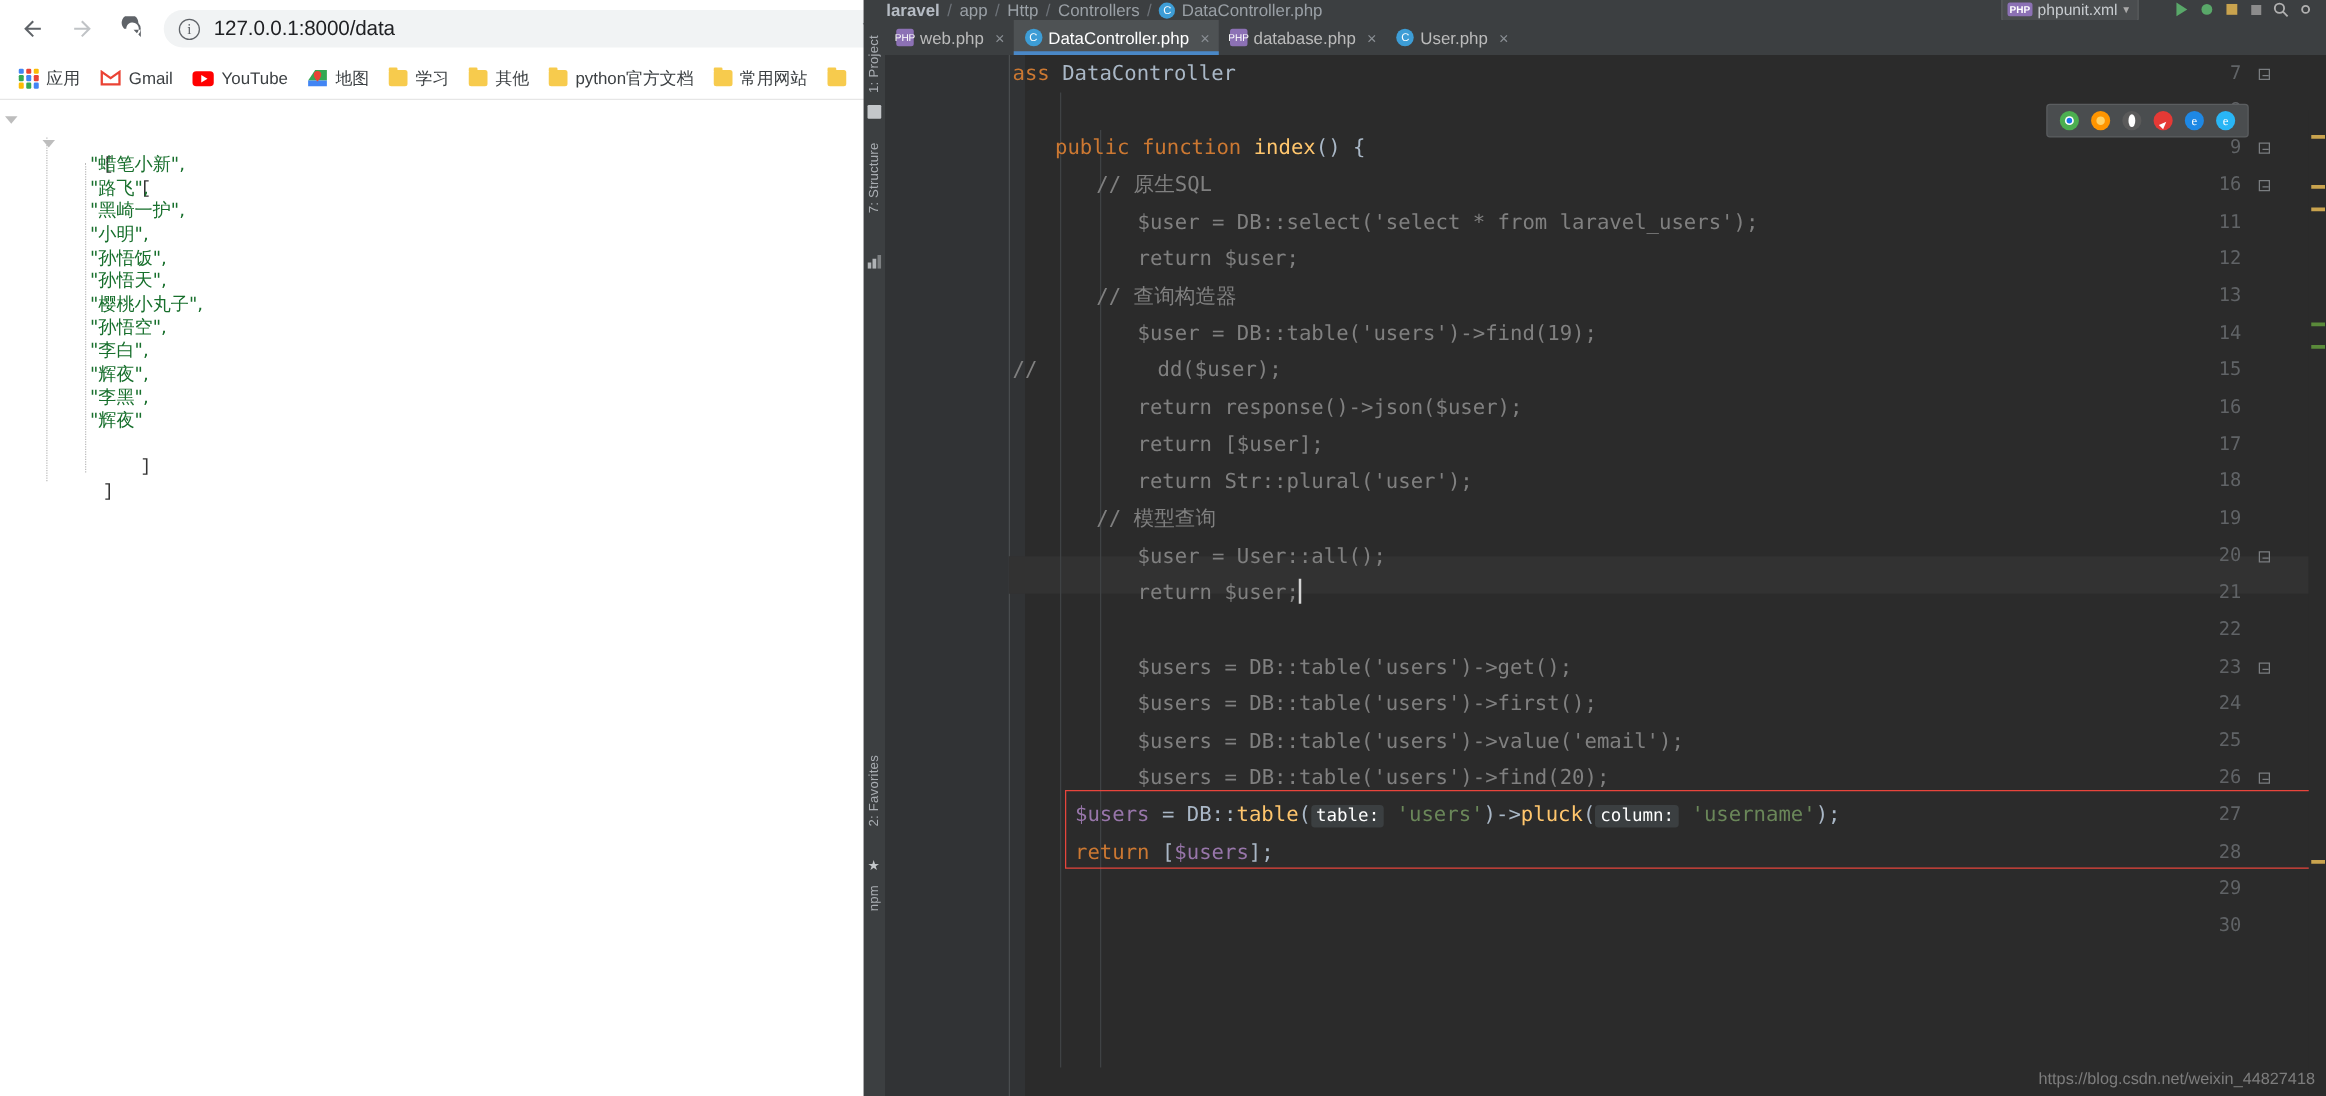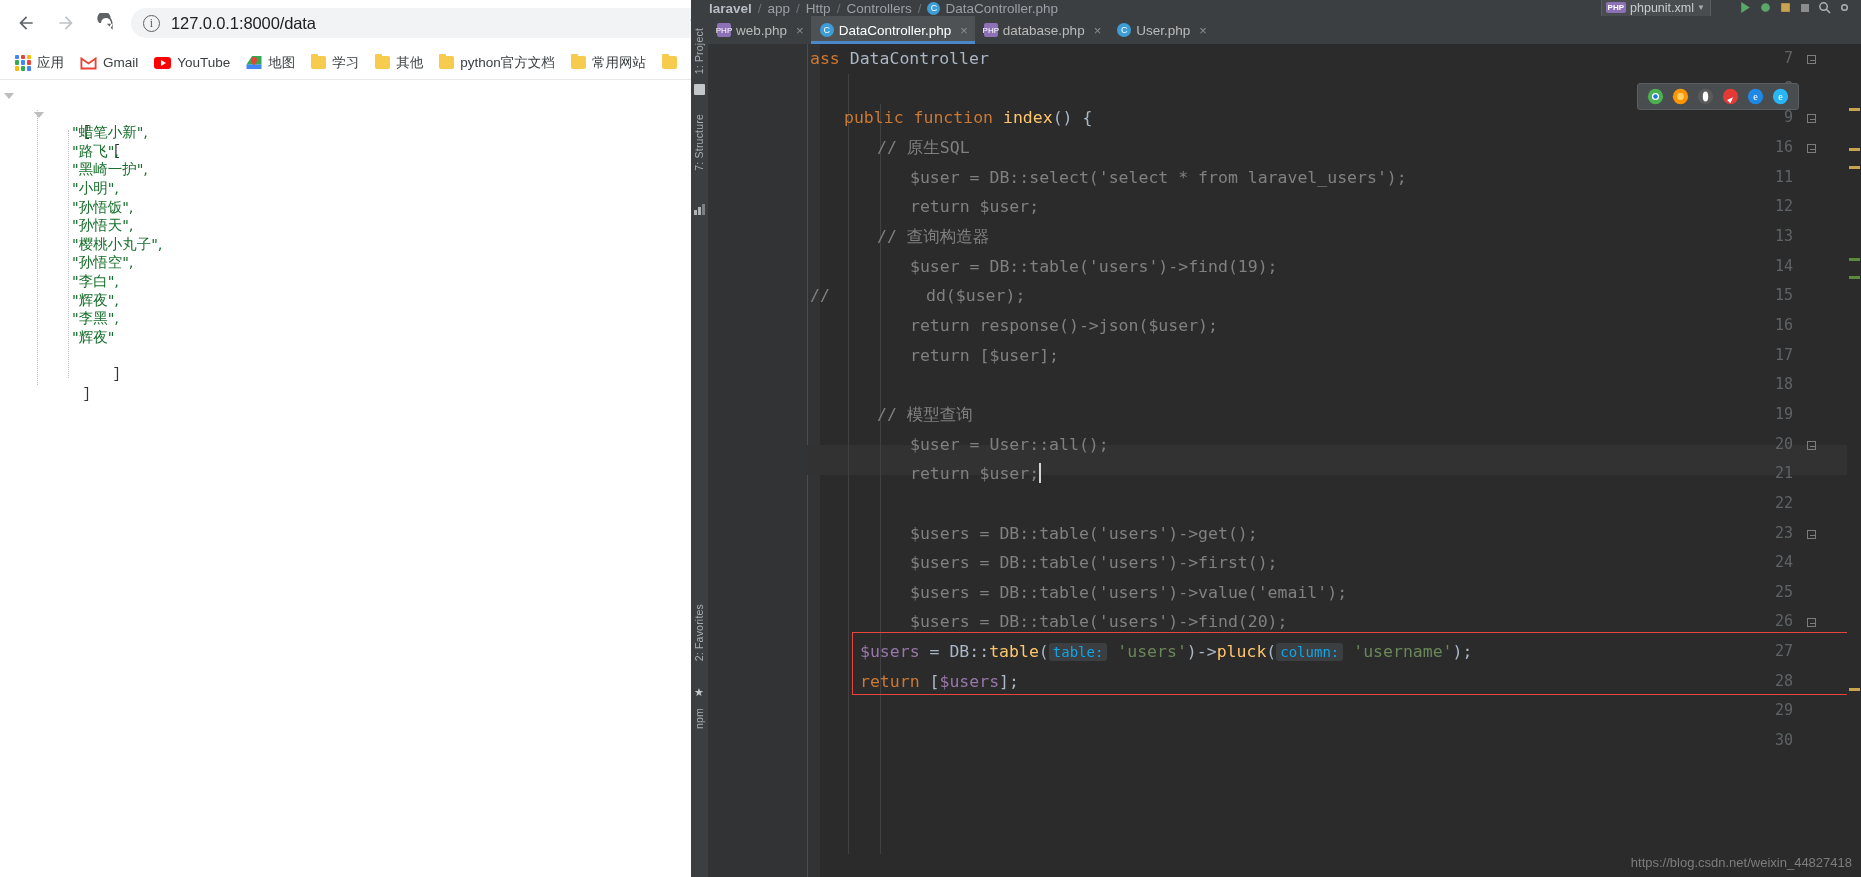--- a/index.html
+++ b/index.html
@@ -99,21 +99,21 @@
   .code { position:absolute; left:112px; top:0; right:0; height:612px; }
   .cline { position:absolute; left:0; white-space:pre; font-size:16.5px; line-height:29.6px;
            color:#a9b7c6; letter-spacing:0px; }
   .curline { position:absolute; left:99px; right:14px; height:29.6px; background:#323232; }
   .indent-g { position:absolute; width:1px; background:#3f4244; }
   .kw { color:#cc7832; }
   .fn { color:#ffc66d; }
   .str { color:#6a8759; }
   .cmt { color:#808080; }
   .var { color:#9876aa; }
-  .hint { background:#3b3f41; color:#0ea5e9; font-size:14px; padding:1px 4px; border-radius:3px; }
+  .hint { background:#3b3f41; color:#ffffff; font-size:14px; padding:1px 4px; border-radius:3px; }
   .redbox { position:absolute; border:1.6px solid #e8453c; }
   .caret { display:inline-block; width:1.6px; height:20px; background:#d4d4d4; vertical-align:-4px; }
 
   .previewbar { position:absolute; right:62px; top:83px; height:27px; background:#4a4d4f;
                 border:1px solid #5b5e60; border-radius:3px; display:flex; align-items:center;
                 gap:8px; padding:0 9px; }
   .pbico { width:17px; height:17px; border-radius:50%; }
 
   .rscroll { position:absolute; right:0; top:44px; width:14px; height:833px; background:#2b2b2b; }
   .rmark { position:absolute; right:1px; width:11px; height:3px; }
@@ -395,20 +395,21 @@
         <div class="cline" style="top:59px;  left:24px;"><span class="kw">public function</span> <span class="fn">index</span>() {</div>
         <div class="cline" style="top:89px;  left:57px;"><span class="cmt">// 原生SQL</span></div>
         <div class="cline" style="top:119px; left:90px;"><span class="cmt">$user = DB::select('select * from laravel_users');</span></div>
         <div class="cline" style="top:148px; left:90px;"><span class="cmt">return $user;</span></div>
         <div class="cline" style="top:178px; left:57px;"><span class="cmt">// 查询构造器</span></div>
         <div class="cline" style="top:208px; left:90px;"><span class="cmt">$user = DB::table('users')-&gt;find(19);</span></div>
         <div class="cline" style="top:237px; left:-10px;"><span class="cmt">//</span></div>
         <div class="cline" style="top:237px; left:106px;"><span class="cmt">dd($user);</span></div>
         <div class="cline" style="top:267px; left:90px;"><span class="cmt">return response()-&gt;json($user);</span></div>
         <div class="cline" style="top:297px; left:90px;"><span class="cmt">return [$user];</span></div>
+        <div class="cline" style="top:326px; left:90px;"><span class="cmt">return Str::plural('user');</span></div>
         <div class="cline" style="top:356px; left:57px;"><span class="cmt">// 模型查询</span></div>
         <div class="cline" style="top:386px; left:90px;"><span class="cmt">$user = User::all();</span></div>
         <div class="cline" style="top:415px; left:90px;"><span class="cmt">return $user;</span><span class="caret"></span></div>
         <div class="cline" style="top:475px; left:90px;"><span class="cmt">$users = DB::table('users')-&gt;get();</span></div>
         <div class="cline" style="top:534px; left:90px;"><span class="cmt">$users = DB::table('users')-&gt;value('email');</span></div>
         <div class="cline" style="top:504px; left:90px;"><span class="cmt">$users = DB::table('users')-&gt;first();</span></div>
         <div class="cline" style="top:563px; left:90px;"><span class="cmt">$users = DB::table('users')-&gt;find(20);</span></div>
         <div class="cline" style="top:593px; left:40px;"><span class="var">$users</span> <span style="color:#a9b7c6">=</span> <span style="color:#a9b7c6">DB</span><span style="color:#a9b7c6">::</span><span class="fn">table</span>(<span class="hint">table:</span> <span class="str">'users'</span>)<span style="color:#a9b7c6">-&gt;</span><span class="fn">pluck</span>(<span class="hint">column:</span> <span class="str">'username'</span>);</div>
         <div class="cline" style="top:623px; left:40px;"><span class="kw">return</span> [<span class="var">$users</span>];</div>
       </div>

